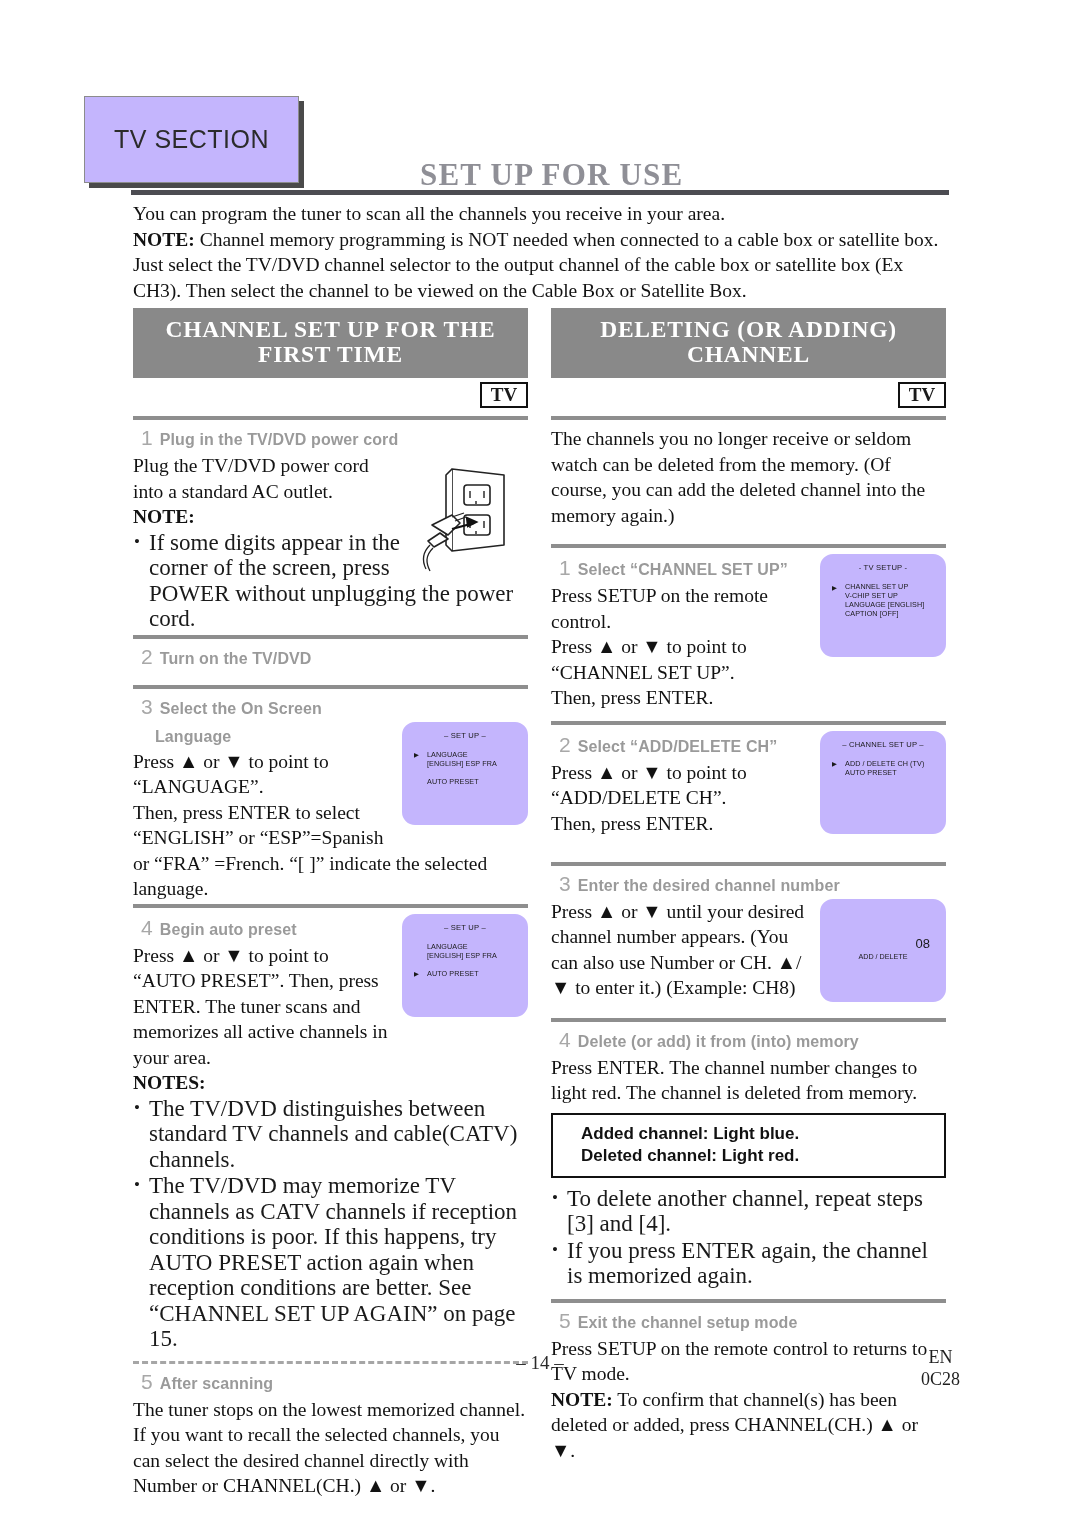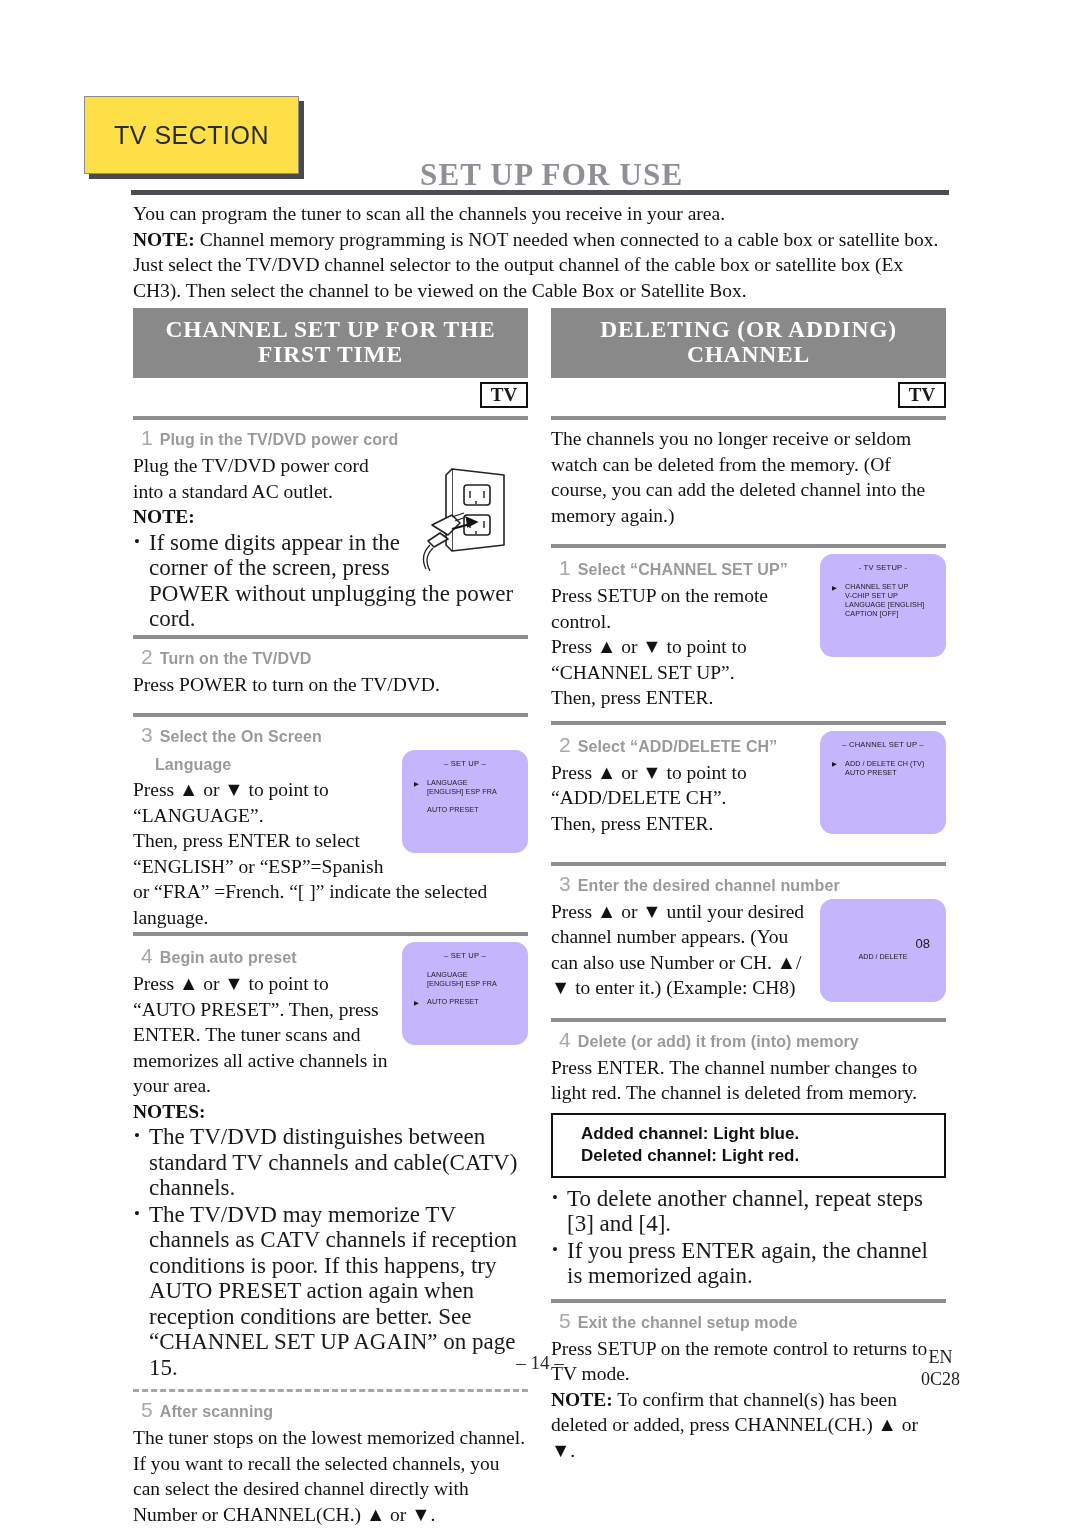--- a/index.html
+++ b/index.html
@@ -9,22 +9,22 @@
     background:#ffffff;
     font-family:"Liberation Serif", serif;
     color:#1a1a1a;
     position:relative;
     overflow:hidden;
   }
 
   
   .tv-section-tab{
     position:absolute; left:84px; top:96px;
-    width:215px; height:78px;
-    background:#fde047;
+    width:215px; height:87px;
+    background:#c4b5fd;
     border:1px solid #8c8c8c;
     box-shadow:5px 5px 0 #4a4a4a;
     display:flex; align-items:center; justify-content:center;
   }
   .tv-section-tab span{
     font-family:"Liberation Sans", sans-serif;
     font-size:25px; letter-spacing:.5px; color:#2b2b2b;
   }
 
   
@@ -210,21 +210,20 @@
       <ul class="bullets">
         <li>If some digits appear in the corner of the screen, press POWER without unplugging the power cord.</li>
       </ul>
     </div>
   </div>
 
   <div class="hr-thick"></div>
 
   <div>
     <div class="step-head"><span class="num">2</span><span>Turn on the TV/DVD</span></div>
-    <div class="body-txt">Press POWER to turn on the TV/DVD.</div>
   </div>
 
   <div class="hr-thick" style="margin-top:16px;"></div>
 
   <div>
     <div class="step-head"><span class="num">3</span><span>Select the On Screen</span></div>
     <div class="flow">
       <div class="osd">
         <div class="osd-title">– SET UP –</div>
         <div class="osd-row sel">LANGUAGE</div>

